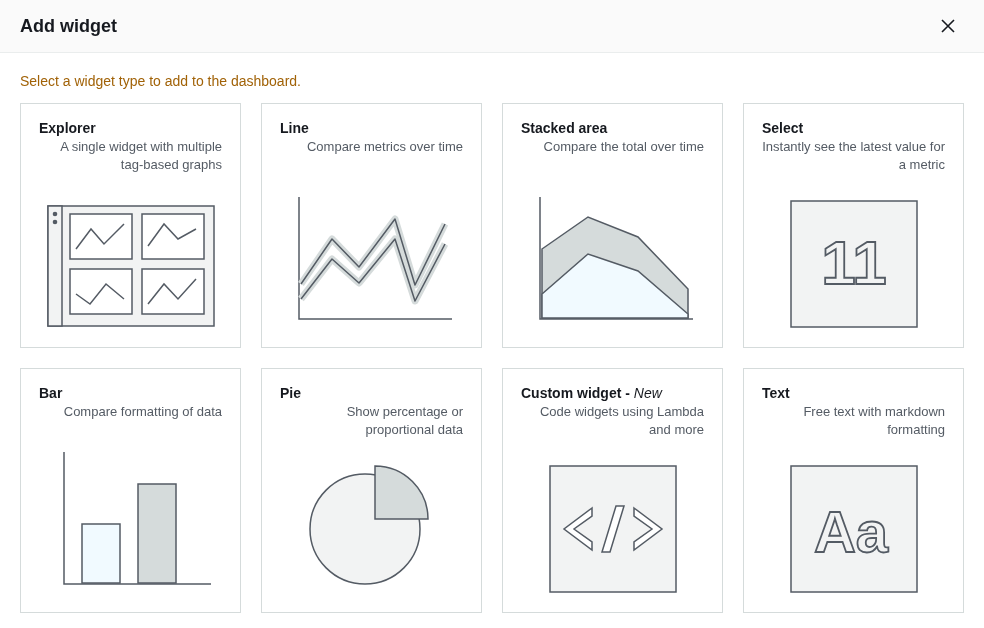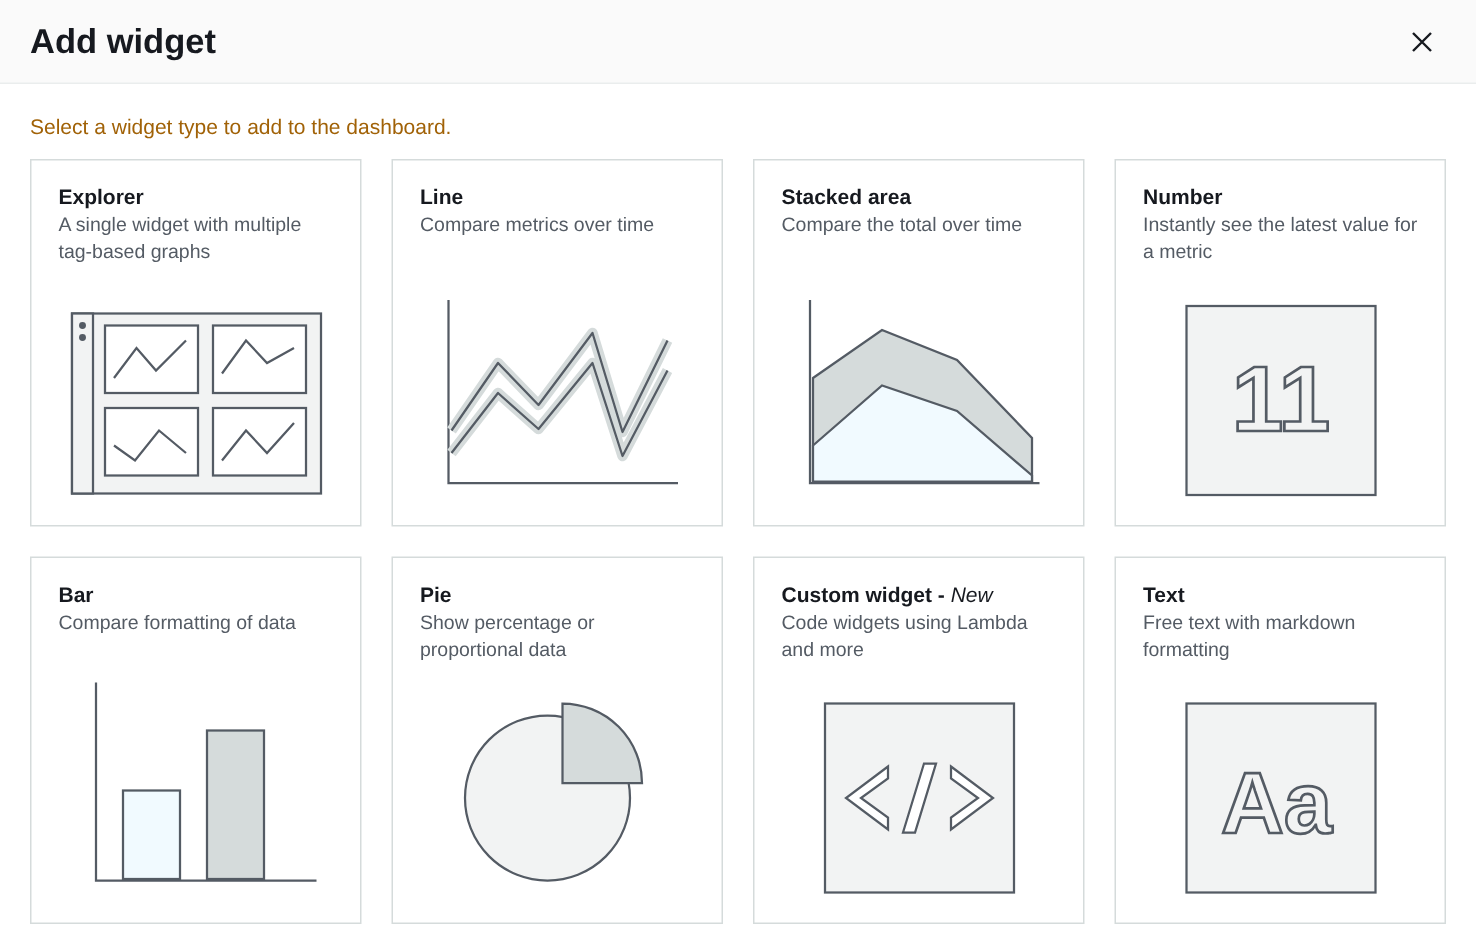--- a/index.html
+++ b/index.html
@@ -11,21 +11,21 @@
     }
     .modal-header {
       display: flex;
       justify-content: space-between;
       align-items: center;
       padding: 14px 20px;
       border-bottom: 1px solid #eaeded;
       background: #fafafa;
     }
     .modal-title {
-      font-size: 23px;
+      font-size: 18px;
       font-weight: 700;
       color: #16191f;
     }
     .close-btn {
       background: none;
       border: none;
       font-size: 18px;
       cursor: pointer;
       color: #545b64;
       padding: 4px 8px;
@@ -59,20 +59,21 @@
       margin-bottom: 2px;
     }
     .card-title .new-tag {
       font-style: italic;
       font-weight: 400;
     }
     .card-desc {
       font-size: 13px;
       color: #545b64;
       line-height: 1.35;
+      text-align: right;
     }
     .card-illustration {
       flex: 1;
       display: flex;
       align-items: flex-end;
       justify-content: center;
       margin-top: 10px;
     }
     svg { display: block; }
   </style>
@@ -140,21 +141,21 @@
       <div class="card-illustration">
         <svg width="170" height="140" viewBox="0 0 170 140">
           <path d="M12 8 L12 130 L165 130" stroke="#545b64" stroke-width="1.5" fill="none"></path>
           <path d="M14 60 L60 28 L110 48 L160 100 L160 129 L14 129 Z" fill="#d5dbdb" stroke="#545b64" stroke-width="1.5"></path>
           <path d="M14 105 L60 65 L110 82 L160 125 L160 129 L14 129 Z" fill="#f1faff" stroke="#545b64" stroke-width="1.5"></path>
         </svg>
       </div>
     </div>
 
     <div class="card">
-      <div class="card-title">Number</div>
+      <div class="card-title">Select</div>
       <div class="card-desc">Instantly see the latest value for a metric</div>
       <div class="card-illustration">
         <svg width="130" height="130" viewBox="0 0 130 130">
           <rect x="2" y="2" width="126" height="126" fill="#f2f3f3" stroke="#545b64" stroke-width="1.5"></rect>
           <text x="65" y="85" font-size="62" font-weight="700" text-anchor="middle" fill="none" stroke="#545b64" stroke-width="1.8" font-family="Arial">11</text>
         </svg>
       </div>
     </div>
 
     <div class="card">

